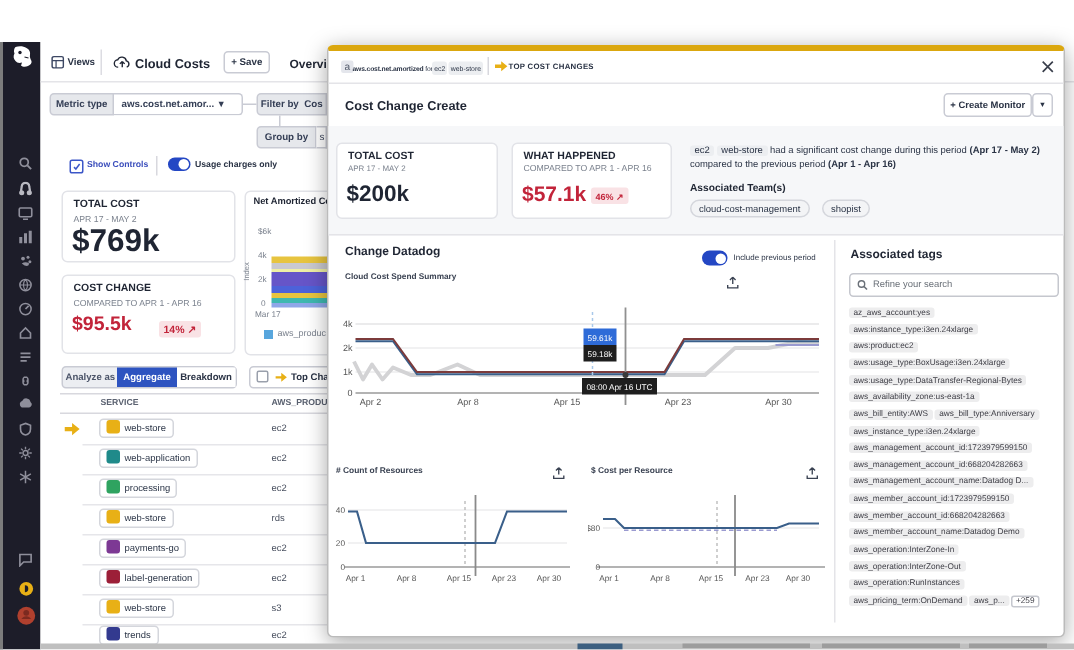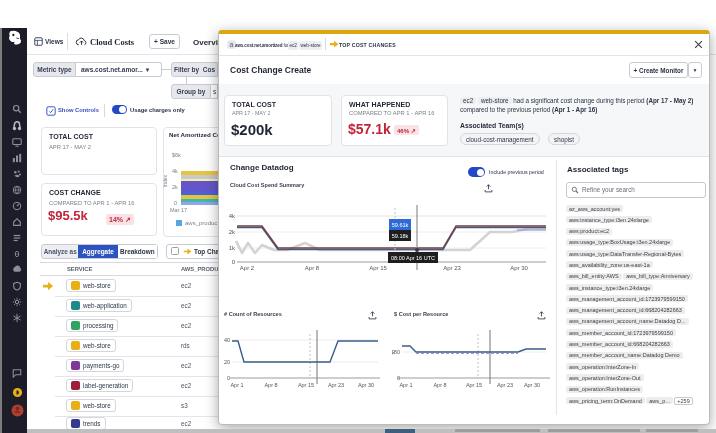--- a/index.html
+++ b/index.html
@@ -116,21 +116,21 @@
   <svg class="abs" style="left:34px; top:37px;" width="9" height="9" viewBox="0 0 12 12">
       <rect x="1" y="1" width="10" height="10" rx="1.5" fill="none" stroke="#3c4763" stroke-width="1.3"></rect>
       <line x1="1" y1="4.5" x2="11" y2="4.5" stroke="#3c4763" stroke-width="1.1"></line>
       <line x1="4.5" y1="4.5" x2="4.5" y2="11" stroke="#3c4763" stroke-width="1.1"></line>
     </svg>
   <div class="abs hdrtxt" style="left:45px; top:38px; font-size:6.5px;">Views</div>
   <div class="abs" style="left:67px; top:33px; width:1px; height:17px; background:#dcdce2;"></div>
   <svg class="abs" style="left:75px; top:35px;" width="13" height="13" viewBox="0 0 24 24">
       <path d="M7 18 a4.5 4.5 0 0 1 -0.5 -9 a5.5 5.5 0 0 1 10.5 1.3 a4 4 0 0 1 0.5 7.7 M12 11 v7 M12 11 l-3 3 M12 11 l3 3" fill="none" stroke="#1f2533" stroke-width="1.7"></path>
     </svg>
-  <div class="abs hdrtxt" style="left:90px; top:37px; font-size:8.5px; color:#1f2533;font-family:Liberation Serif, serif;">Cloud Costs</div>
+  <div class="abs hdrtxt" style="left:90px; top:37px; font-size:8.5px; color:#1f2533;">Cloud Costs</div>
   <div class="abs btn" style="left:149px; top:34px; width:31px; height:15px; font-size:6.5px; text-align:center; line-height:14px;">+ Save</div>
   <div class="abs hdrtxt" style="left:193px; top:38px; font-size:8px; color:#1f2533;">Overvie</div>
 
   <div class="abs glabel" style="left:33px; top:62px; width:43px; height:15px; border-radius:3px 0 0 3px; font-size:6.5px; font-weight:bold; line-height:14px; text-align:center;">Metric type</div>
   <div class="abs" style="left:76px; top:62px; width:86px; height:15px; border:1px solid #c9cbd4; border-left:none; border-radius:0 3px 3px 0; background:#fff; font-size:6.5px; font-weight:bold; color:#343e55; line-height:14px; padding-left:5px;">aws.cost.net.amor... <span style="font-size:6px;">▼</span></div>
   <div class="abs" style="left:162px; top:69px; width:9px; height:1px; background:#c9cbd4;"></div>
   <div class="abs glabel" style="left:171px; top:62px; width:47px; height:15px; border-radius:3px 0 0 3px; font-size:6.5px; font-weight:bold; line-height:14px; text-align:center;">Filter by &nbsp;Cos</div>
 
   <div class="abs" style="left:186px; top:77px; width:1px; height:7px; background:#c9cbd4;"></div>
   <div class="abs glabel" style="left:171px; top:84px; width:40px; height:15px; border-radius:3px 0 0 3px; font-size:6.5px; font-weight:bold; line-height:14px; text-align:center;">Group by</div>
@@ -142,20 +142,21 @@
     </svg>
   <div class="abs" style="left:58px; top:107px; font-size:5.8px; font-weight:bold; color:#3b4ebc;">Show Controls</div>
   <div class="abs" style="left:104px; top:104px; width:1px; height:13px; background:#d8d8de;"></div>
   <div class="abs" style="left:112px; top:105px; width:15px; height:9px; background:#2447c4; border-radius:5px;"></div>
   <div class="abs" style="left:119px; top:106px; width:7px; height:7px; background:#fff; border-radius:50%;"></div>
   <div class="abs" style="left:130px; top:107px; font-size:5.8px; font-weight:bold; color:#2a3345;">Usage charges only</div>
 
   <div class="abs card" style="left:41px; top:127px; width:116px; height:48px;"></div>
   <div class="abs hdrtxt" style="left:49px; top:133px; font-size:7px; color:#1f2533;">TOTAL COST</div>
   <div class="abs small-grey" style="left:49px; top:144px; font-size:5.8px;">APR 17 - MAY 2</div>
+  <div class="abs hdrtxt" style="left:48px; top:149px; font-size:21px; color:#1f2533;">$769k</div>
 
   <div class="abs card" style="left:41px; top:183px; width:116px; height:53px;"></div>
   <div class="abs hdrtxt" style="left:49px; top:189px; font-size:7px; color:#1f2533;">COST CHANGE</div>
   <div class="abs small-grey" style="left:49px; top:200px; font-size:5.8px;">COMPARED TO APR 1 - APR 16</div>
   <div class="abs redval" style="left:48px; top:208px; font-size:13px;">$95.5k</div>
   <div class="abs redbadge" style="left:106px; top:214px; font-size:7px; padding:1.5px 3px;">14% ↗</div>
 
   <div class="abs card" style="left:163px; top:127px; width:80px; height:110px;"></div>
   <div class="abs hdrtxt" style="left:169px; top:131px; font-size:6.2px; color:#1f2533;">Net Amortized Co</div>
   <div class="abs small-grey" style="left:172px; top:152px; font-size:5.5px;">$6k</div>

